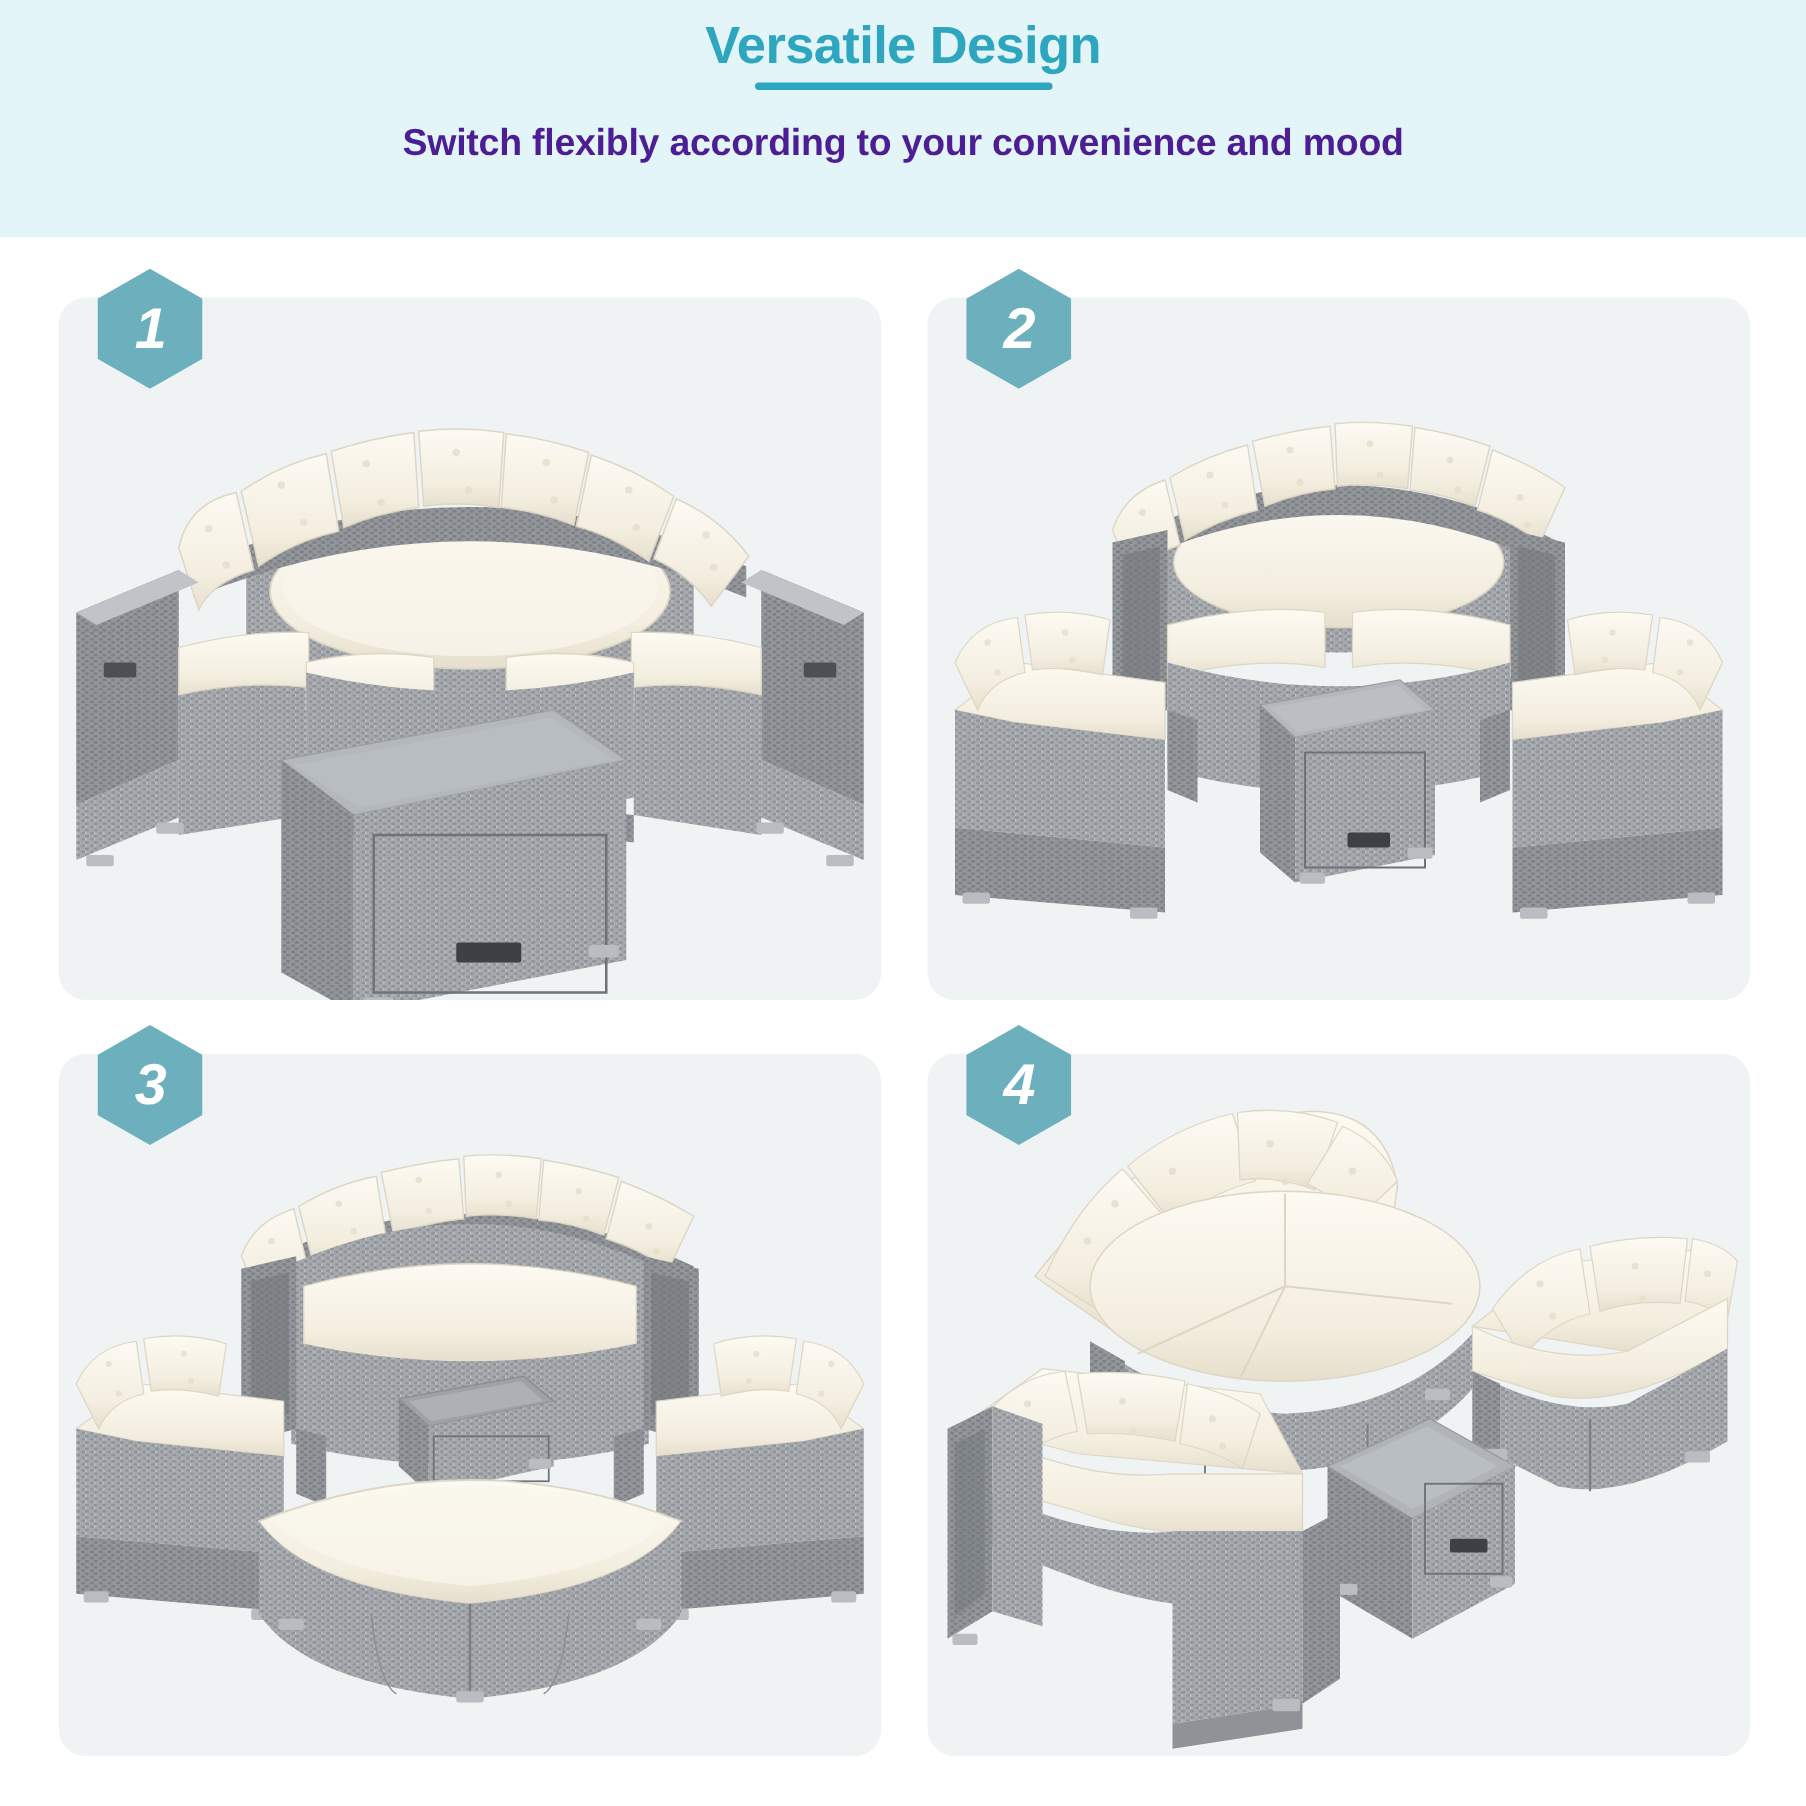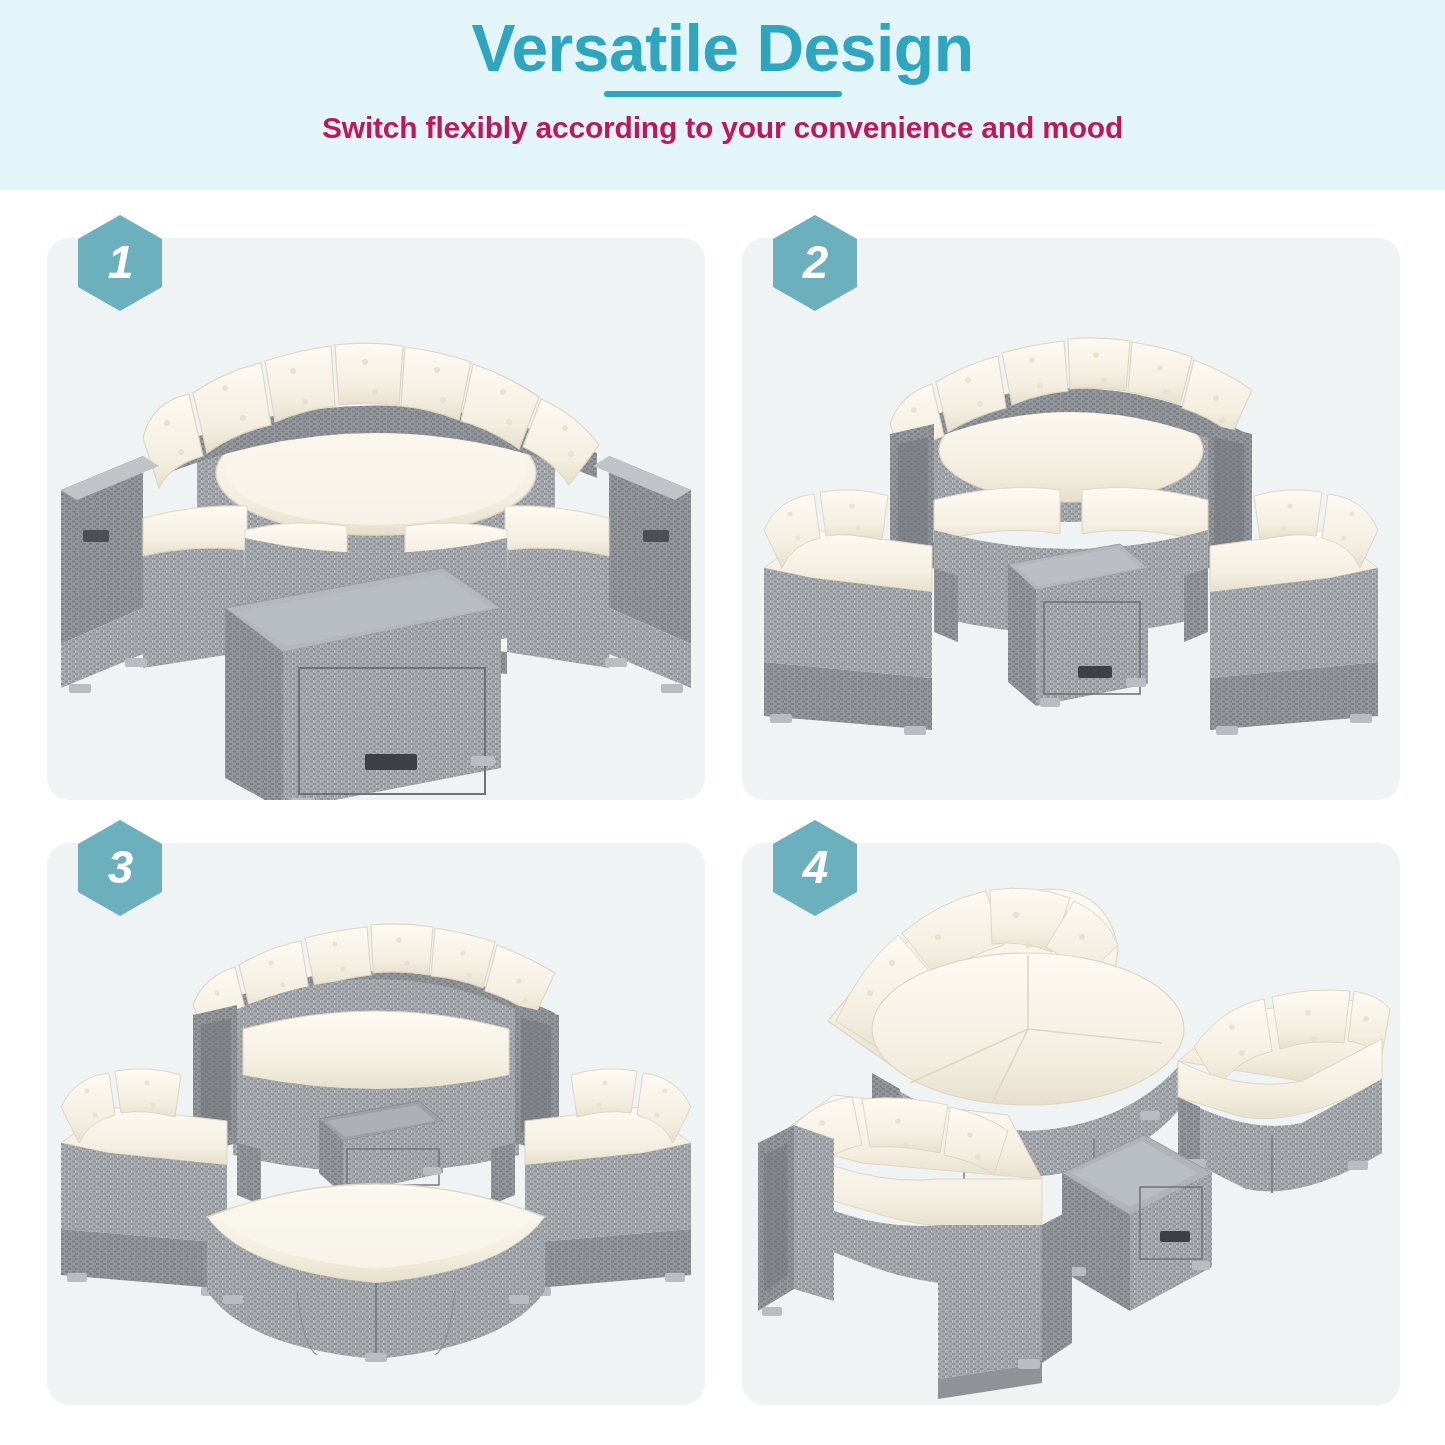--- a/index.html
+++ b/index.html
@@ -12,31 +12,31 @@
   .page{position:relative;width:1445px;height:1445px;}
 
   
   .header{
     position:absolute;left:0;top:0;width:1445px;height:190px;
     background:#e4f5f9;
     display:flex;flex-direction:column;align-items:center;justify-content:flex-start;
   }
   .title{
     margin-top:14px;
-    font-size:66px;line-height:1.05;font-weight:700;
+    font-size:42px;line-height:1.05;font-weight:700;
     color:#2fa6c0;letter-spacing:-0.5px;
     font-family:"Liberation Sans","DejaVu Sans",sans-serif;
   }
   .title-rule{
     margin-top:8px;
     width:238px;height:6px;border-radius:3px;background:#2fa6c0;
   }
   .subtitle{
-    margin-top:14px;
-    font-size:30px;font-weight:700;color:#be185d;letter-spacing:-0.2px;
+    margin-top:26px;
+    font-size:30px;font-weight:700;color:#4c1d95;letter-spacing:-0.2px;
   }
 
   
   .grid{
     position:absolute;left:47px;top:238px;
     width:1353px;height:1167px;
     display:grid;
     grid-template-columns:658px 658px;
     grid-template-rows:562px 562px;
     column-gap:37px;row-gap:43px;

